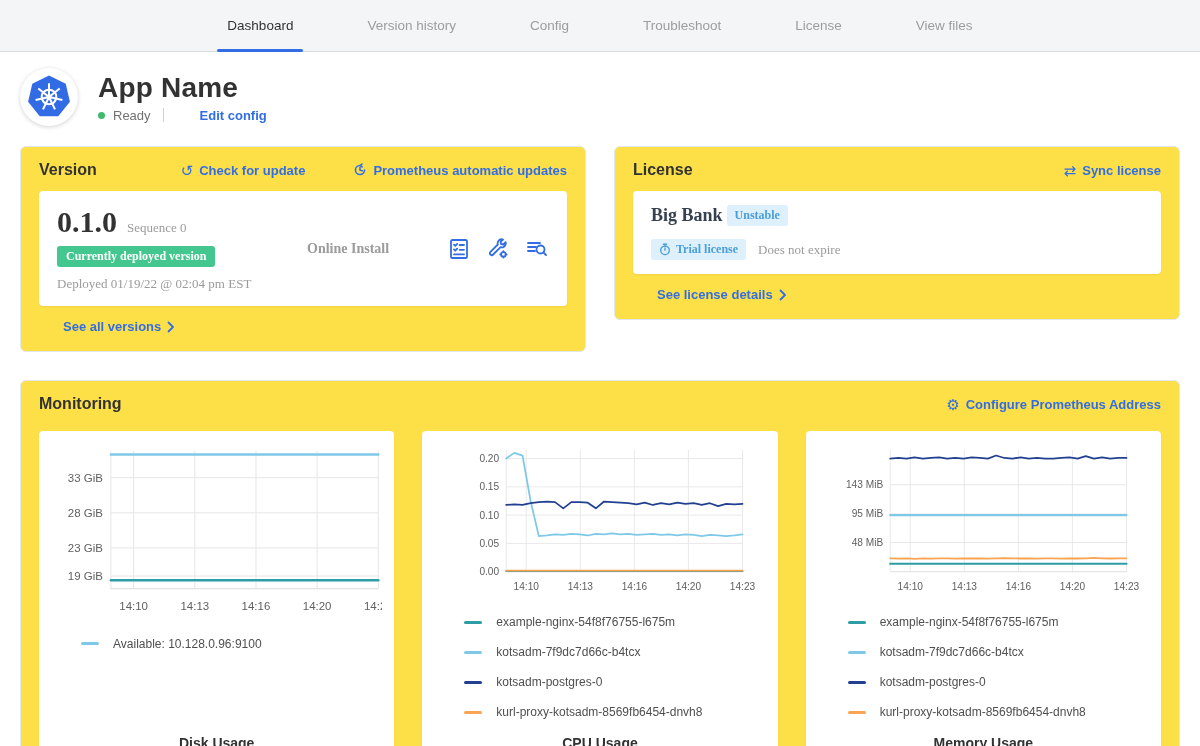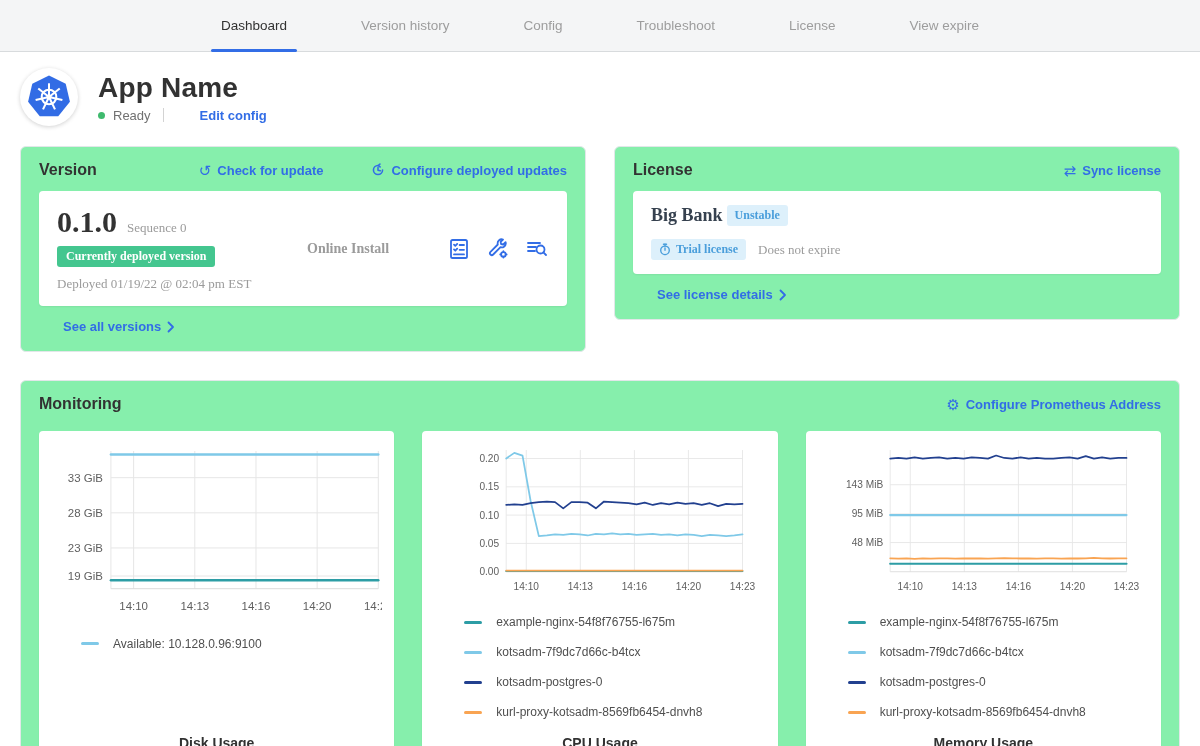--- a/index.html
+++ b/index.html
@@ -17,21 +17,21 @@
   .app-logo { width:58px; height:58px; border-radius:50%; background:#fff; box-shadow:0 1px 4px rgba(0,0,0,.18); display:flex; align-items:center; justify-content:center; }
   .app-title { font-size:28px; font-weight:800; letter-spacing:.2px; color:#323232; }
   .status-row { display:flex; align-items:center; gap:8px; margin-top:4px; }
   .status-dot { width:7px; height:7px; border-radius:50%; background:#3fba6e; }
   .status-text { font-size:13px; color:#717171; }
   .vdiv { width:1px; height:14px; background:#d3d3d3; margin:0 4px; }
   a.blue-link, .blue-link { color:#326de6; text-decoration:none; font-size:13px; font-weight:600; cursor:pointer; display:inline-flex; align-items:center; gap:6px;padding-left:24px; }
 
   
   .cards-row { display:flex; gap:28px; margin-top:20px; align-items:flex-start; }
-  .section-card { background:#86efac; border:1px solid #e2e7e9; border-radius:6px; padding:14px 18px 16px; flex:1; }
+  .section-card { background:#fde047; border:1px solid #e2e7e9; border-radius:6px; padding:14px 18px 16px; flex:1; }
   .section-head { display:flex; justify-content:space-between; align-items:center; margin-bottom:12px; }
   .section-title { font-size:16px; font-weight:700; color:#323232; }
   .head-links { display:flex; gap:24px; }
   .inner-card { background:#fff; border-radius:4px; box-shadow:0 1px 2px rgba(0,0,0,.06); padding:14px 18px;font-family:Liberation Serif, serif; }
 
   
   .version-flex { display:flex; align-items:center; }
   .version-left { width:250px; }
   .version-line { display:flex; align-items:baseline; gap:10px; }
   .version-number { font-size:30px; font-weight:800; color:#323232; }
@@ -78,21 +78,21 @@
   <div class="tab">
       <span>Config</span>
     </div>
   <div class="tab">
       <span>Troubleshoot</span>
     </div>
   <div class="tab">
       <span>License</span>
     </div>
   <div class="tab">
-      <span>View expire</span>
+      <span>View files</span>
     </div>
 </nav>
 
 <div class="content">
 
   <div class="app-header">
     <div class="app-logo">
       <svg width="48" height="48" viewBox="0 0 56 56">
         <polygon points="28,3 47.5,12.4 52.4,33.6 38.8,50.5 17.2,50.5 3.6,33.6 8.5,12.4" fill="#326ce5"></polygon>
         <g stroke="#fff" stroke-width="2.4" fill="none">
@@ -127,21 +127,21 @@
           <a class="blue-link">
             <span class="glyph-icon">↺</span>
             <span>Check for update</span>
           </a>
           <a class="blue-link">
             <svg class="stroke-blue" width="14" height="14" viewBox="0 0 16 16">
               <path d="M13.2 8 A5.2 5.2 0 1 1 8 2.8"></path>
               <polyline points="8,5.2 8,8.2 10.6,8.9"></polyline>
               <polyline points="10.2,1.2 8.2,2.9 10.4,4.5"></polyline>
             </svg>
-            <span>Configure deployed updates</span>
+            <span>Prometheus automatic updates</span>
           </a>
         </div>
       </div>
       <div class="inner-card version-flex">
         <div class="version-left">
           <div class="version-line">
             <span class="version-number">0.1.0</span>
             <span class="sequence">Sequence 0</span>
           </div>
           <span class="green-badge">Currently deployed version</span>

